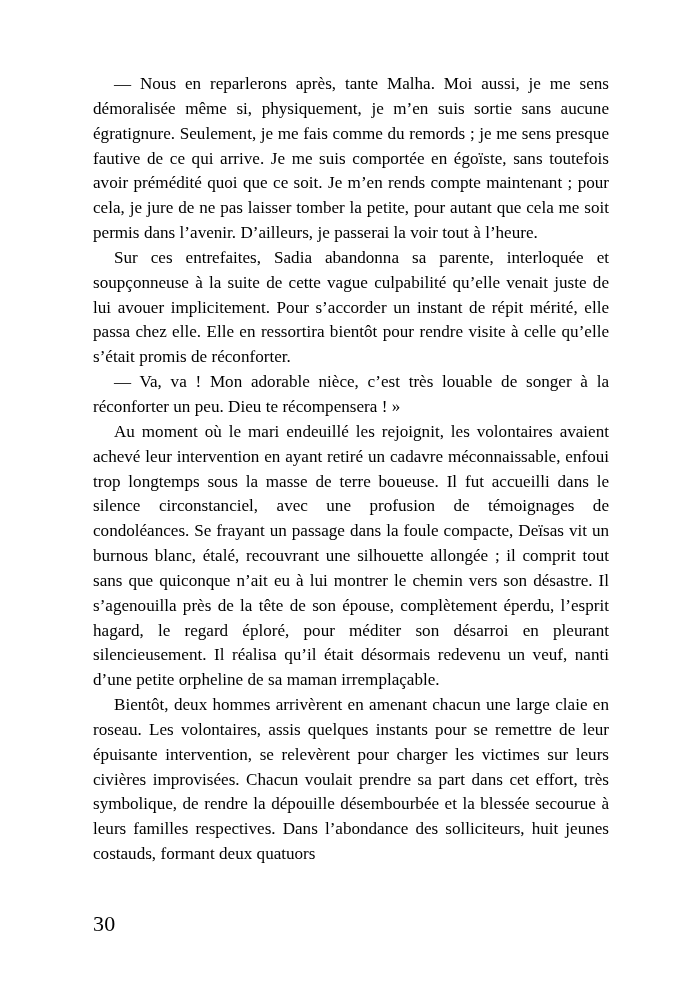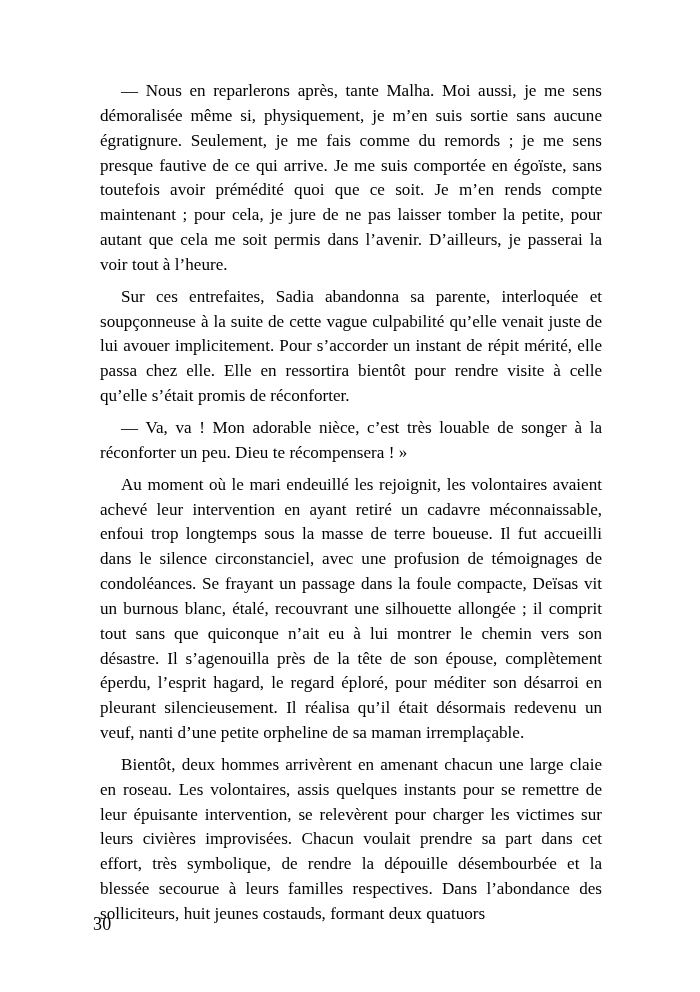--- a/index.html
+++ b/index.html
@@ -28,42 +28,42 @@
   }
 
   #text-block {
     position: absolute;
     left: 93px;
     top: 72px;
     width: 516px;
   }
 
   p.para {
-    margin: 7px;
+    margin: 0;
     padding: 0;
     text-align: justify;
     text-justify: inter-word;
     font-size: 17.1px;
     line-height: 24.85px;
     text-indent: 21px;
     hyphens: none;
     -webkit-hyphens: none;
     word-spacing: 0.1px;
   }
 
   
   p.para:last-child {
     text-align: justify;
   }
 
   #page-number {
     position: absolute;
     left: 93px;
     top: 914px;
-    font-size: 18px;
+    font-size: 22px;
     line-height: 20px;
     letter-spacing: 0.2px;
   }
 </style>
 </head>
 <body>
 
 <div id="page">
 
   <div id="text-block">

